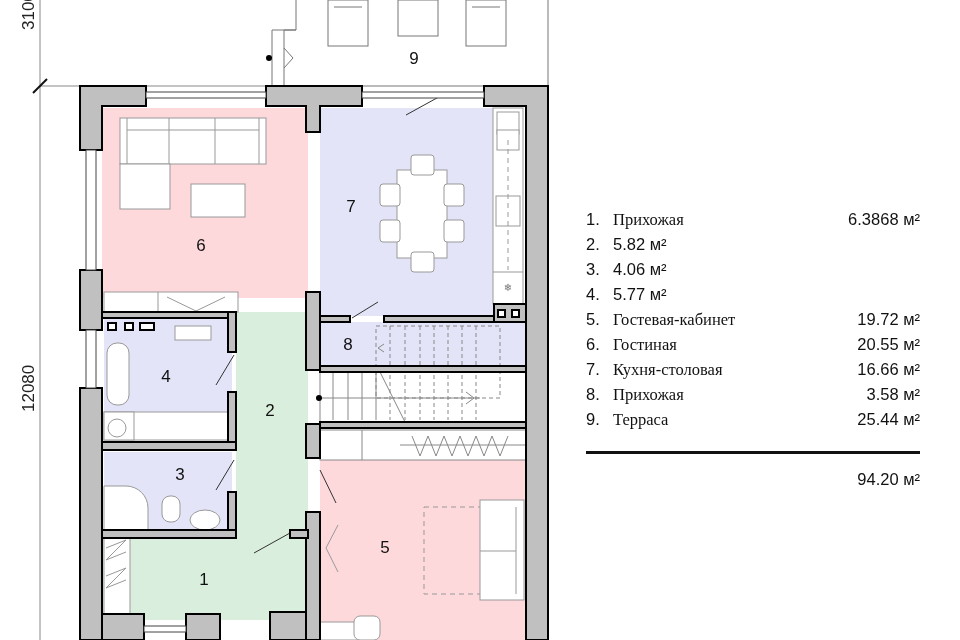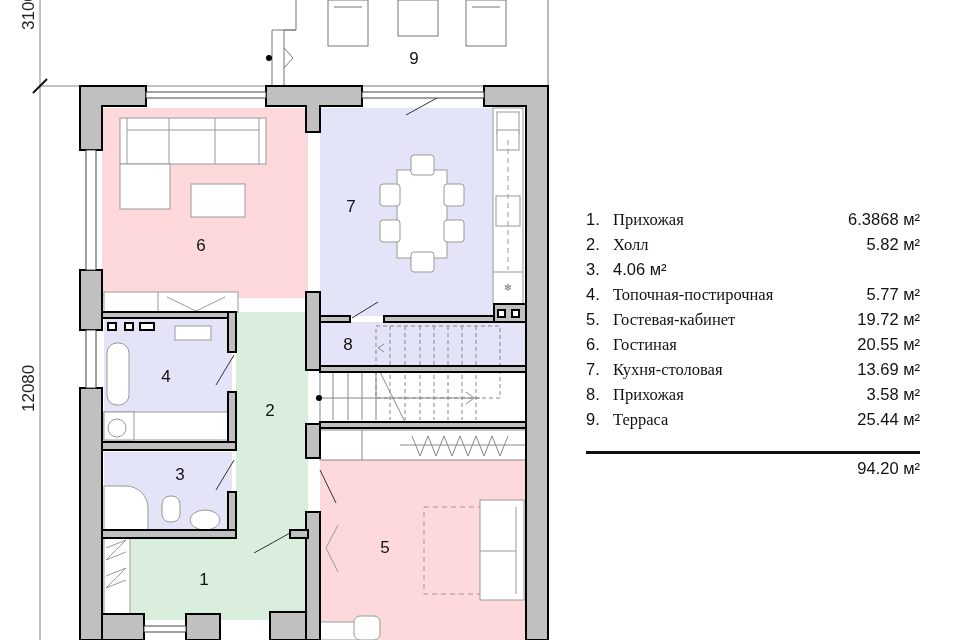--- a/index.html
+++ b/index.html
@@ -6,21 +6,21 @@
   body { width:960px; height:640px; overflow:hidden; position:relative; font-family:"Liberation Sans", sans-serif; }
   #plan { position:absolute; left:0; top:0; width:960px; height:640px; }
   .room-num { font-family:"Liberation Sans", sans-serif; font-size:17px; fill:#111; text-anchor:middle; dominant-baseline:middle; }
   .dim { font-family:"Liberation Sans", sans-serif; font-size:17px; fill:#222; }
   #legend { position:absolute; left:586px; top:207px; width:334px; color:#111; font-size:16.5px; }
   .legend-row { display:flex; height:25px; align-items:center; }
   .legend-num { width:27px; }
   .legend-name { flex:1;font-family:Liberation Serif, serif; }
   .legend-area { text-align:center; white-space:nowrap; }
   .legend-rule { height:3px; background:#111; margin:19px 0 0 0; }
-  .legend-total { text-align:right; margin-top:5px; }
+  .legend-total { text-align:right; margin-top:16px; }
 </style>
 </head>
 <body>
 
 <svg id="plan" viewBox="0 0 960 640" xmlns="http://www.w3.org/2000/svg">
 
   <g stroke="#888" stroke-width="1" fill="none">
     <line x1="40" y1="0" x2="40" y2="640"></line>
     <line x1="40" y1="86" x2="290" y2="86"></line>
     <line x1="33" y1="93" x2="47" y2="79" stroke="#111" stroke-width="2"></line>
@@ -201,46 +201,44 @@
 </svg>
 
 <div id="legend">
   <div class="legend-row">
     <span class="legend-num">1.</span>
     <span class="legend-name">Прихожая</span>
     <span class="legend-area">6.3868 м²</span>
   </div>
   <div class="legend-row">
     <span class="legend-num">2.</span>
-    <span class="legend-name">Холл</span>
     <span class="legend-area">5.82 м²</span>
   </div>
   <div class="legend-row">
     <span class="legend-num">3.</span>
     <span class="legend-area">4.06 м²</span>
   </div>
   <div class="legend-row">
     <span class="legend-num">4.</span>
-    <span class="legend-name">Топочная-постирочная</span>
     <span class="legend-area">5.77 м²</span>
   </div>
   <div class="legend-row">
     <span class="legend-num">5.</span>
     <span class="legend-name">Гостевая-кабинет</span>
     <span class="legend-area">19.72 м²</span>
   </div>
   <div class="legend-row">
     <span class="legend-num">6.</span>
     <span class="legend-name">Гостиная</span>
     <span class="legend-area">20.55 м²</span>
   </div>
   <div class="legend-row">
     <span class="legend-num">7.</span>
     <span class="legend-name">Кухня-столовая</span>
-    <span class="legend-area">13.69 м²</span>
+    <span class="legend-area">16.66 м²</span>
   </div>
   <div class="legend-row">
     <span class="legend-num">8.</span>
     <span class="legend-name">Прихожая</span>
     <span class="legend-area">3.58 м²</span>
   </div>
   <div class="legend-row">
     <span class="legend-num">9.</span>
     <span class="legend-name">Терраса</span>
     <span class="legend-area">25.44 м²</span>

